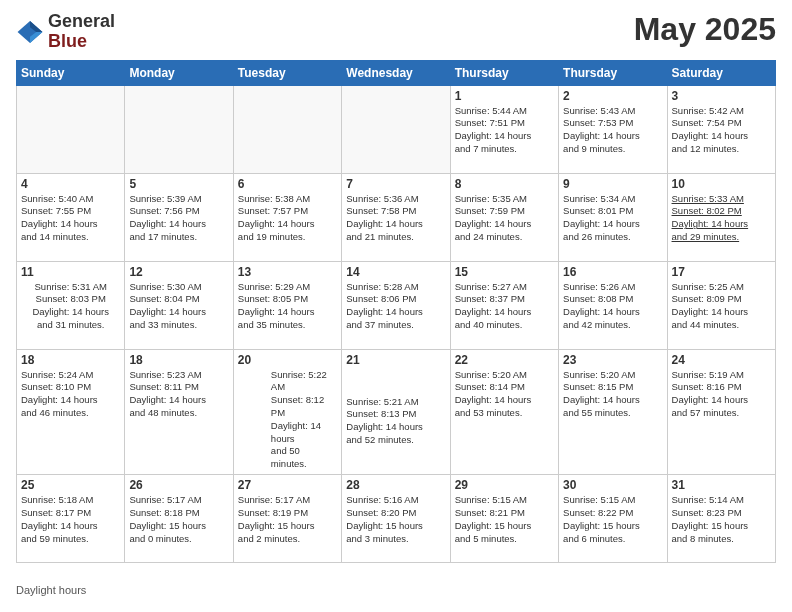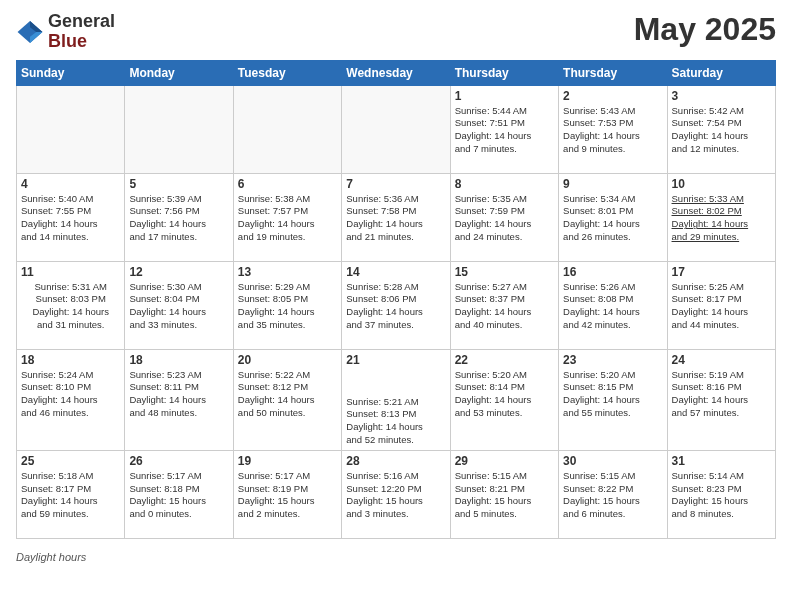--- a/index.html
+++ b/index.html
@@ -85,24 +85,23 @@
       font-weight: bold;
       color: #333;
       margin-bottom: 2px;
     }
     .day-info {
       font-size: 9.5px;
       color: #333;
       line-height: 1.35;
     }
     .footer-note {
-      margin-top: 12px;
+      margin-top: 21px;
       font-size: 11px;
       color: #555;
-      font-style: italic;
     }
   </style>
 </head>
 <body>
 
 <div class="page">
   <div class="header">
     <div class="logo">
       <svg class="logo-icon" viewBox="0 0 36 36">
         <polygon points="18,4 34,18 18,32 2,18" fill="#2a6db5"></polygon>
@@ -249,21 +248,21 @@
           <td>
             <div class="day-num">16</div>
             <div class="day-info" style="white-space: pre-line;">Sunrise: 5:26 AM
 Sunset: 8:08 PM
 Daylight: 14 hours
 and 42 minutes.</div>
           </td>
           <td>
             <div class="day-num">17</div>
             <div class="day-info" style="white-space: pre-line;">Sunrise: 5:25 AM
-Sunset: 8:17 PM
+Sunset: 8:09 PM
 Daylight: 14 hours
 and 44 minutes.</div>
           </td>
         </tr>
         <tr>
           <td>
             <div class="day-num">18</div>
             <div class="day-info" style="white-space: pre-line;">Sunrise: 5:24 AM
 Sunset: 8:10 PM
 Daylight: 14 hours
@@ -271,21 +270,21 @@
           </td>
           <td>
             <div class="day-num">18</div>
             <div class="day-info" style="white-space: pre-line;">Sunrise: 5:23 AM
 Sunset: 8:11 PM
 Daylight: 14 hours
 and 48 minutes.</div>
           </td>
           <td>
             <div class="day-num">20</div>
-            <div class="day-info" style="white-space: pre-line;">Sunrise: 5:22 AM
+            <div class="day-info" style="white-space: pre-line; margin-left: 33px;">Sunrise: 5:22 AM
 Sunset: 8:12 PM
 Daylight: 14 hours
 and 50 minutes.</div>
           </td>
           <td>
             <div class="day-num">21</div>
             <div class="day-info" style="white-space: pre-line; margin-top: 29px;">Sunrise: 5:21 AM
 Sunset: 8:13 PM
 Daylight: 14 hours
 and 52 minutes.</div>
@@ -321,30 +320,30 @@
 and 59 minutes.</div>
           </td>
           <td>
             <div class="day-num">26</div>
             <div class="day-info" style="white-space: pre-line;">Sunrise: 5:17 AM
 Sunset: 8:18 PM
 Daylight: 15 hours
 and 0 minutes.</div>
           </td>
           <td>
-            <div class="day-num">19</div>
+            <div class="day-num">27</div>
             <div class="day-info" style="white-space: pre-line;">Sunrise: 5:17 AM
 Sunset: 8:19 PM
 Daylight: 15 hours
 and 2 minutes.</div>
           </td>
           <td>
             <div class="day-num">28</div>
             <div class="day-info" style="white-space: pre-line;">Sunrise: 5:16 AM
-Sunset: 12:20 PM
+Sunset: 8:20 PM
 Daylight: 15 hours
 and 3 minutes.</div>
           </td>
           <td>
             <div class="day-num">29</div>
             <div class="day-info" style="white-space: pre-line;">Sunrise: 5:15 AM
 Sunset: 8:21 PM
 Daylight: 15 hours
 and 5 minutes.</div>
           </td>

